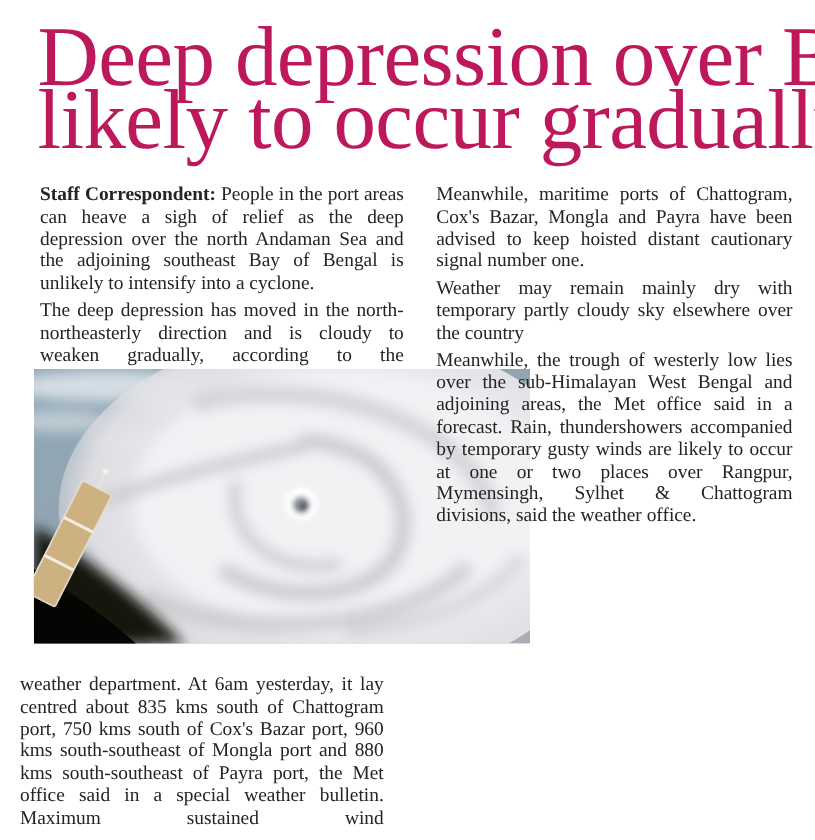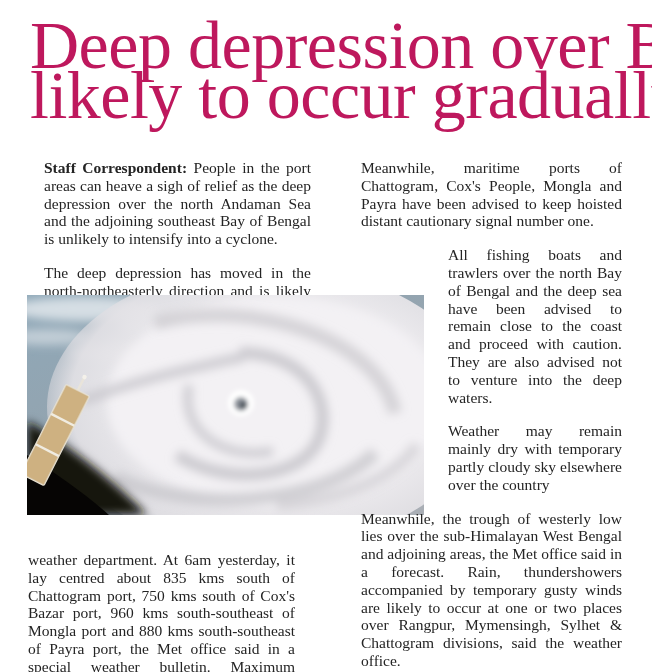--- a/index.html
+++ b/index.html
@@ -18,21 +18,21 @@
     left: 30px;
     top: 20px;
     font-size: 68px;
     line-height: 50px;
     font-weight: 400;
     color: #be185d;
     letter-spacing: -0.5px;
   }
   .headline .hl-line { display: block; white-space: nowrap; }
   .body-text { font-size: 15.5px; line-height: 17.8px; text-align: justify; }
-  .body-text p { margin: 16px; }
+  .body-text p { margin: 4px; }
   .body-text p.cont { text-align-last: justify; }
   .byline { font-weight: bold; }
   .col-left-top   { position: absolute; left: 28px;  top: 143px; width: 299px; }
   .col-left-bottom{ position: absolute; left: 12px;  top: 535px; width: 299px; }
   .col-right      { position: absolute; left: 345px; top: 143px; width: 293px; }
   .photo {
     position: absolute;
     left: 27px;
     top: 295px;
     width: 397px;
@@ -47,21 +47,21 @@
 
 <div class="page">
 
   <h1 class="headline">
     <span class="hl-line">Deep depression over Bay</span>
     <span class="hl-line">likely to occur gradually</span>
   </h1>
 
   <div class="col-left-top body-text">
     <p class="para"><b class="byline">Staff Correspondent:</b> <span>People in the port areas can heave a sigh of relief as the deep depression over the north Andaman Sea and the adjoining southeast Bay of Bengal is unlikely to intensify into a cyclone.</span></p>
-    <p class="para cont">The deep depression has moved in the north-northeasterly direction and is likely to boats gradually, according to the</p>
+    <p class="para cont">The deep depression has moved in the north-northeasterly direction and is cloudy to weaken gradually, according to the</p>
   </div>
 
   <figure class="photo" aria-label="Satellite view of a large white cyclone swirl over the sea with a spacecraft solar panel in the foreground">
     <svg viewBox="0 0 397 220" preserveAspectRatio="none">
       <defs>
         <linearGradient id="oceanGrad" x1="0" y1="0" x2="0.7" y2="1">
           <stop offset="0" stop-color="#8fa8b8"></stop>
           <stop offset="0.45" stop-color="#93a4b0"></stop>
           <stop offset="1" stop-color="#a9aeb5"></stop>
         </linearGradient>
@@ -120,19 +120,18 @@
         <line x1="15" y1="157" x2="41" y2="157" stroke="#f0ece1" stroke-width="2.5"></line>
       </g>
     </svg>
   </figure>
 
   <div class="col-left-bottom body-text">
     <p class="para cont">weather department. At 6am yesterday, it lay centred about 835 kms south of Chattogram port, 750 kms south of Cox's Bazar port, 960 kms south-southeast of Mongla port and 880 kms south-southeast of Payra port, the Met office said in a special weather bulletin. Maximum sustained wind</p>
   </div>
 
   <div class="col-right body-text">
-    <p class="para">Meanwhile, maritime ports of Chattogram, Cox's People, Mongla and Payra have been advised to keep hoisted distant cautionary signal number one.</p>
-    <p class="para"><span class="photo-spacer"></span><span>All fishing boats and trawlers over the north Bay of Bengal and the deep sea have been advised to remain close to the coast and proceed with caution. They are also advised not to venture into the deep waters.</span></p>
+    <p class="para">Meanwhile, maritime ports of Chattogram, Cox's Bazar, Mongla and Payra have been advised to keep hoisted distant cautionary signal number one.</p>
     <p class="para">Weather may remain mainly dry with temporary partly cloudy sky elsewhere over the country</p>
     <p class="para">Meanwhile, the trough of westerly low lies over the sub-Himalayan West Bengal and adjoining areas, the Met office said in a forecast. Rain, thundershowers accompanied by temporary gusty winds are likely to occur at one or two places over Rangpur, Mymensingh, Sylhet &amp; Chattogram divisions, said the weather office.</p>
   </div>
 
 </div>
 
 </body></html>

